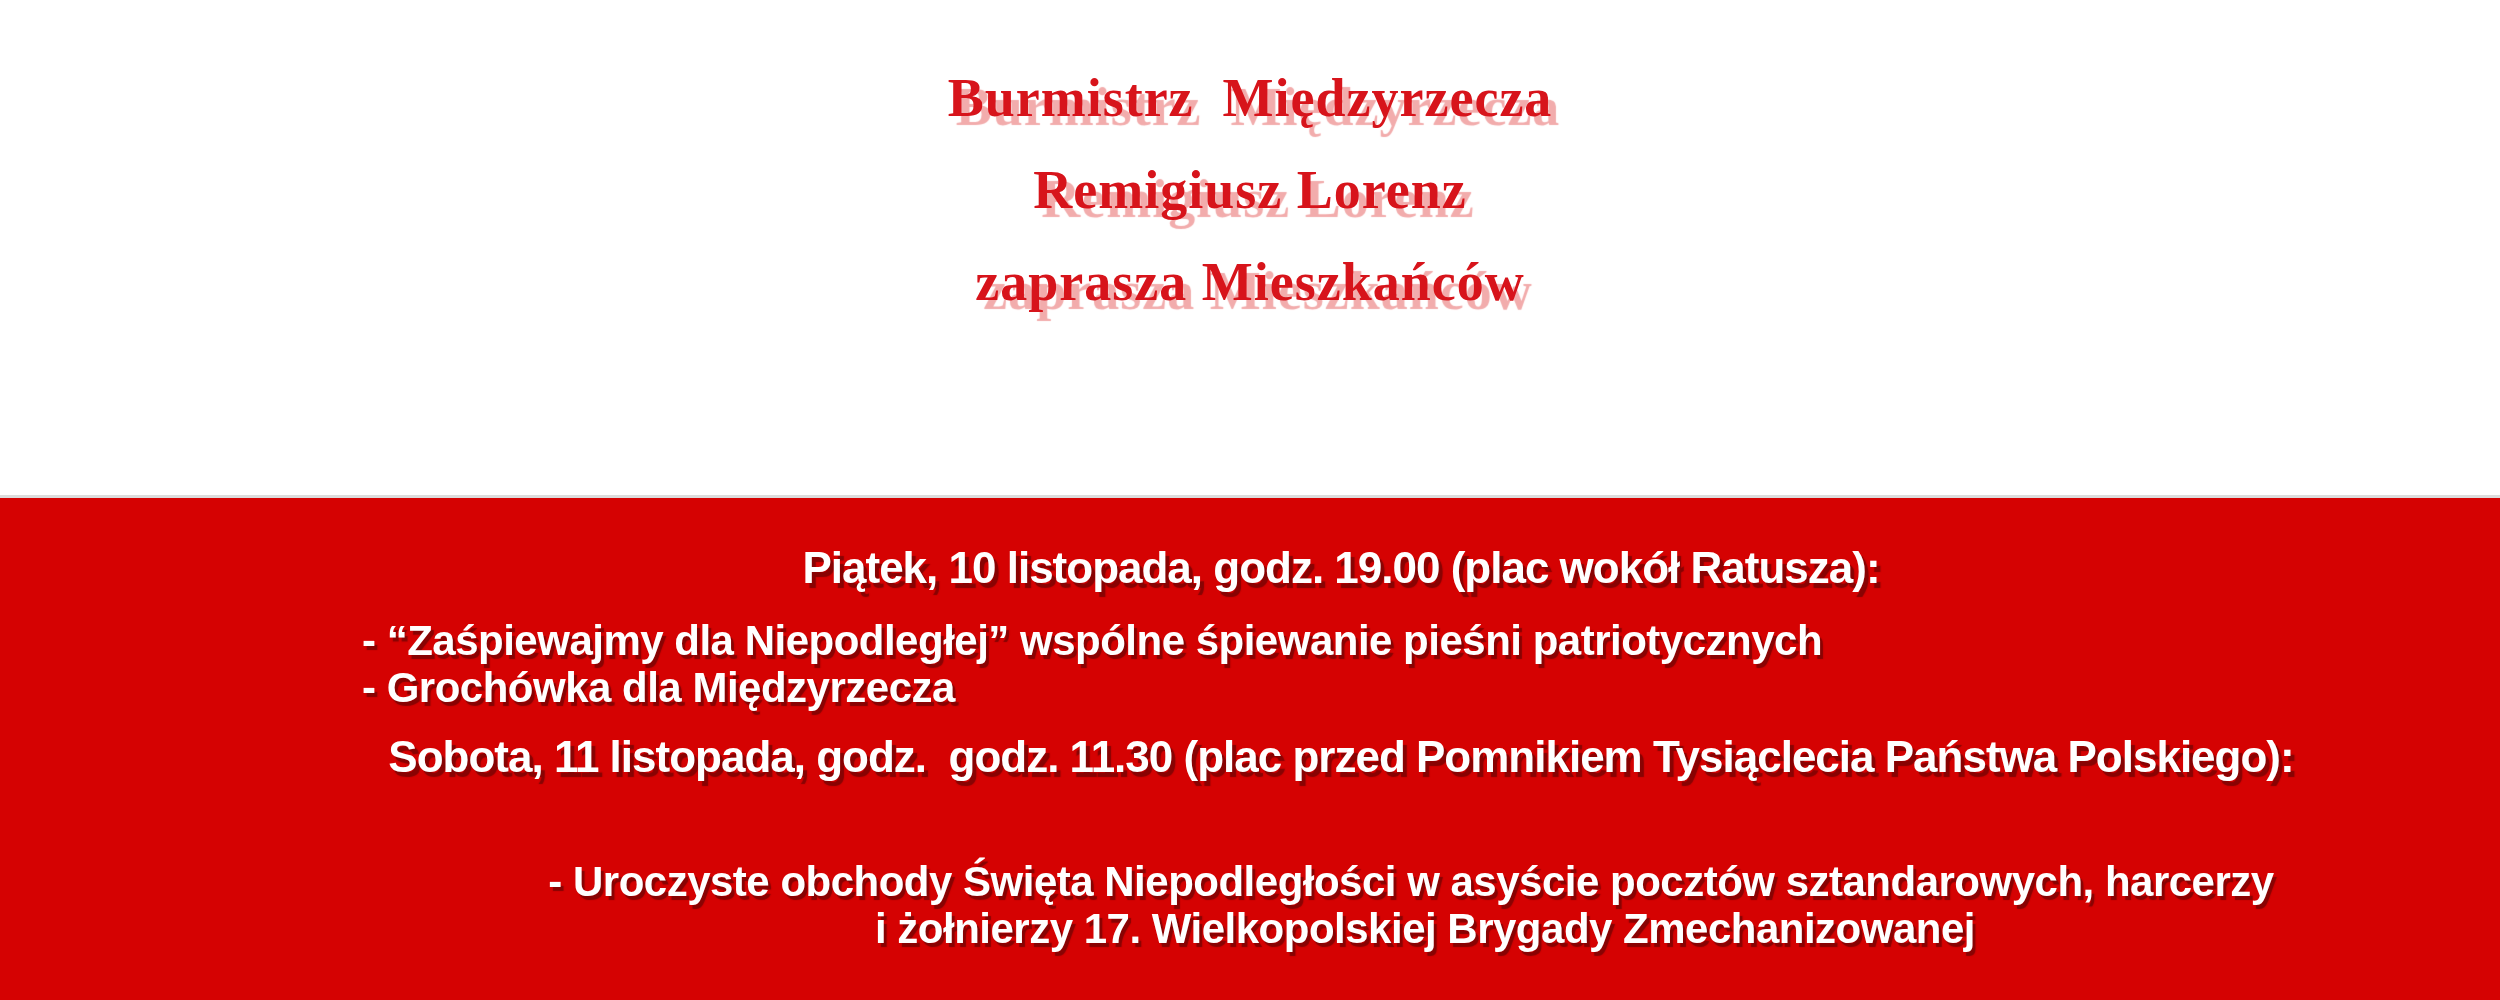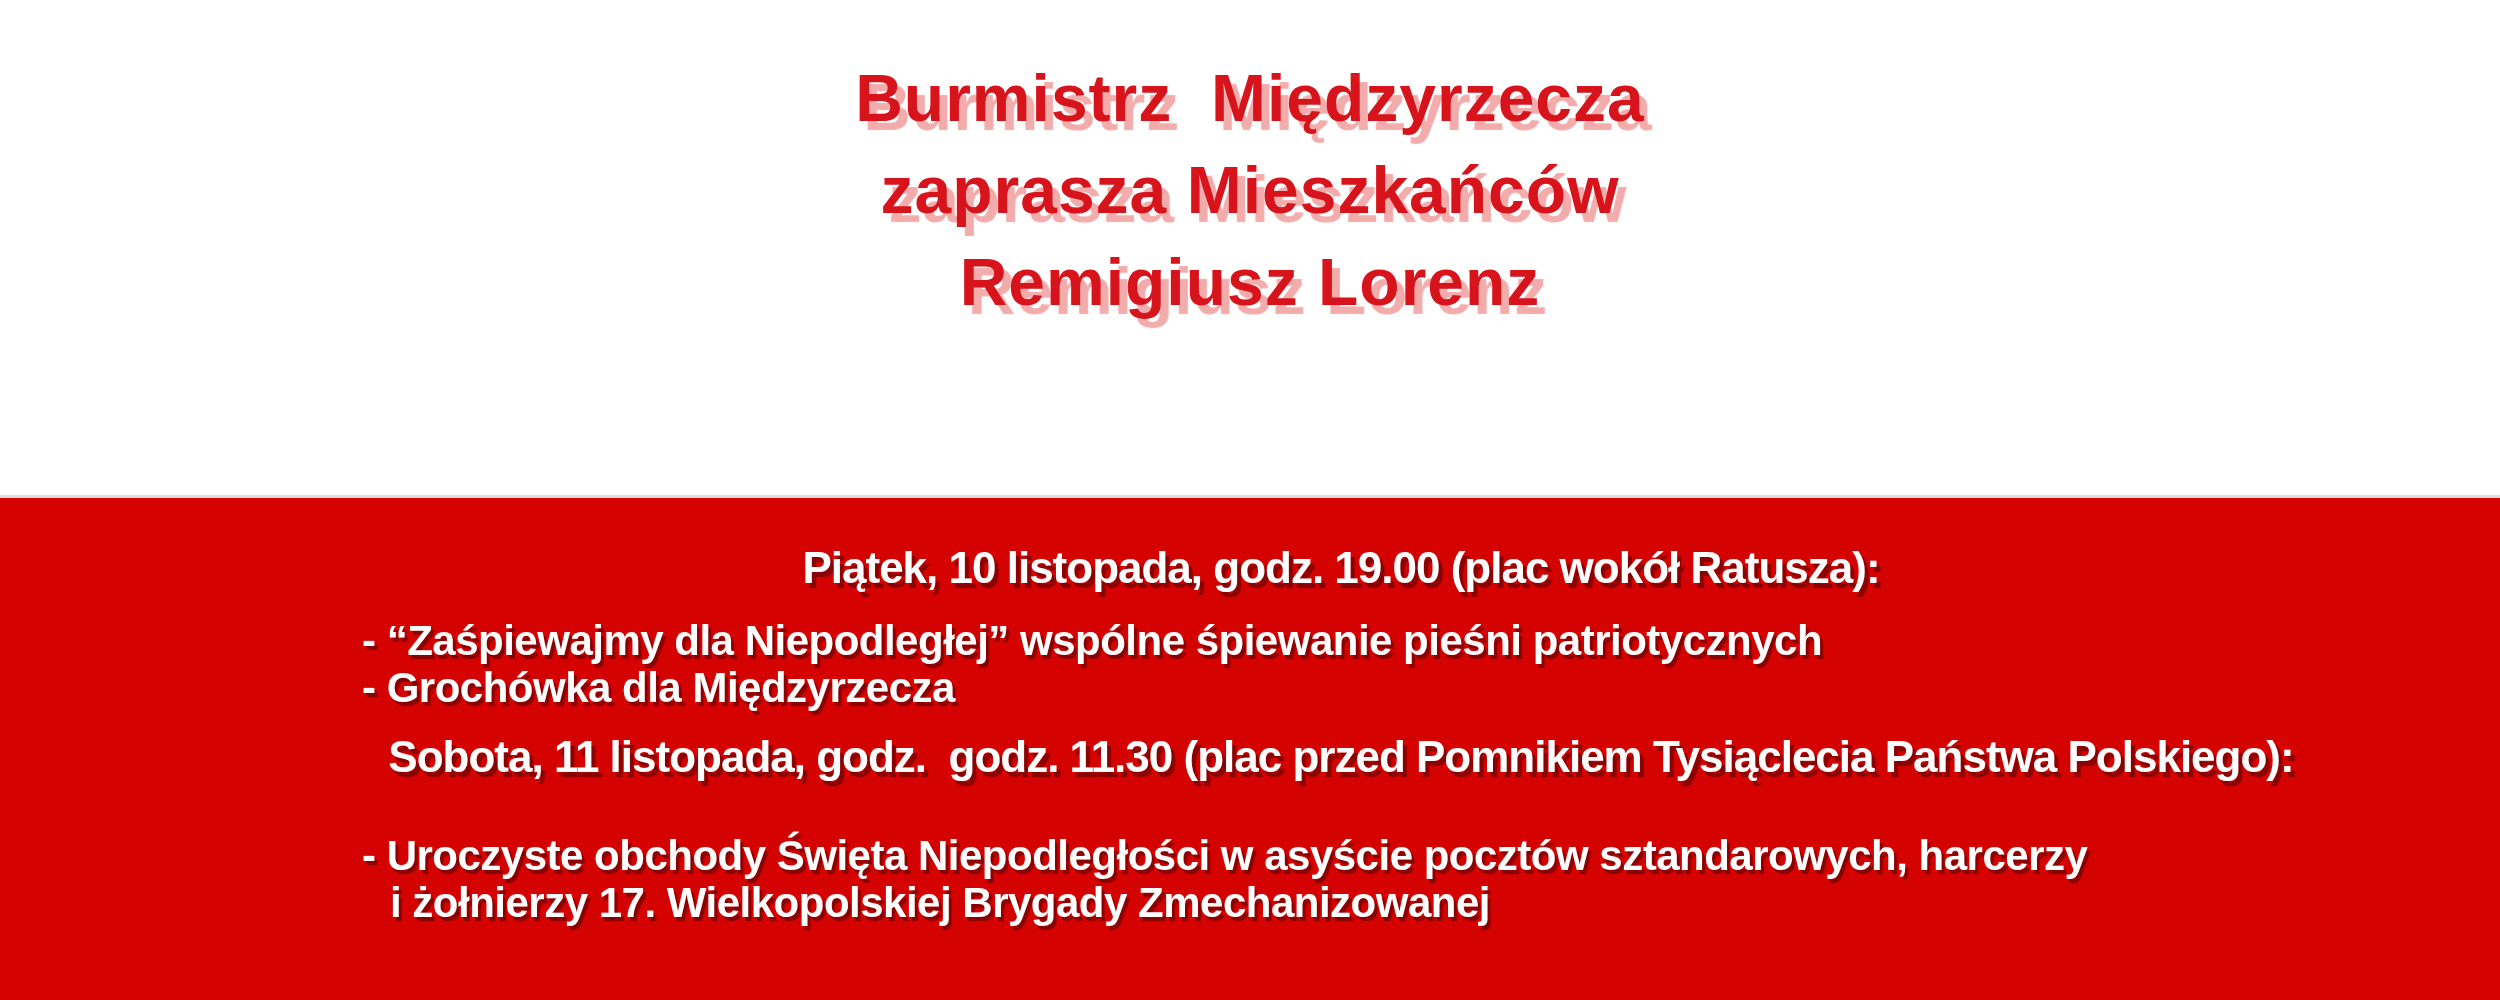--- a/index.html
+++ b/index.html
@@ -26,27 +26,28 @@
     flex-direction: column;
   }
   
   .header {
     height: 495px;
     background: var(--page-bg);
     padding-top: 52px;
     text-align: center;
   }
   .title-line {
-    font-size: 66px;
+    font-size: 54px;
     line-height: 92px;
     font-weight: bold;
     letter-spacing: 1px;
     color: var(--title-red);
     text-shadow: 8px 9px 1px var(--title-shadow);
     white-space: pre-wrap;
+    font-family: Liberation Serif, serif;
   }
   .divider {
     height: 3px;
     background: var(--divider-gray);
   }
   
   .band {
     flex: 1;
     background: var(--band-red);
     padding: 41px 40px 0 222px;
@@ -68,31 +69,31 @@
     font-size: 42px;
     line-height: 47px;
     font-weight: bold;
     letter-spacing: -0.5px;
     text-shadow: 3px 4px 1px var(--text-shadow-dark);
     white-space: pre-wrap;
   }
   .event-item.indent { padding-left: 28px; }
   .event-friday .event-items { margin-top: 20px; }
   .event-saturday { margin-top: 17px; }
-  .event-saturday .event-items { margin-top: 46px; }
+  .event-saturday .event-items { margin-top: 72px; text-align: center; }
 </style>
 </head>
 <body>
 
 <div class="poster">
 
   <header class="header">
     <div class="title-line">Burmistrz  Międzyrzecza</div>
+    <div class="title-line">Remigiusz Lorenz</div>
     <div class="title-line">zaprasza Mieszkańców</div>
-    <div class="title-line">Remigiusz Lorenz</div>
   </header>
 
   <div class="divider"></div>
 
   <section class="band">
 
     <div class="event event-friday">
       <div class="event-heading">Piątek, 10 listopada, godz. 19.00 (plac wokół Ratusza):</div>
       <div class="event-items">
         <div class="event-item">- “Zaśpiewajmy dla Niepodległej” wspólne śpiewanie pieśni patriotycznych</div>

